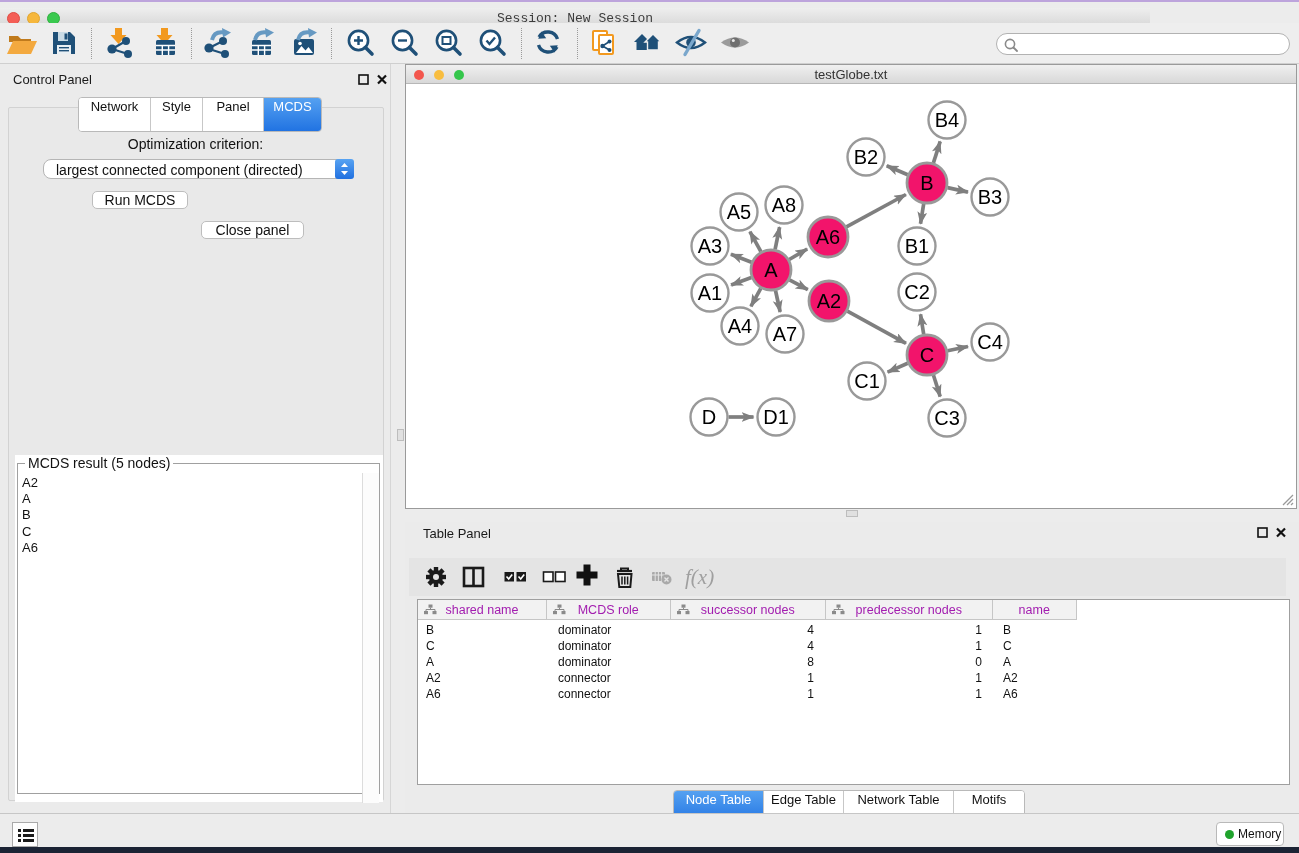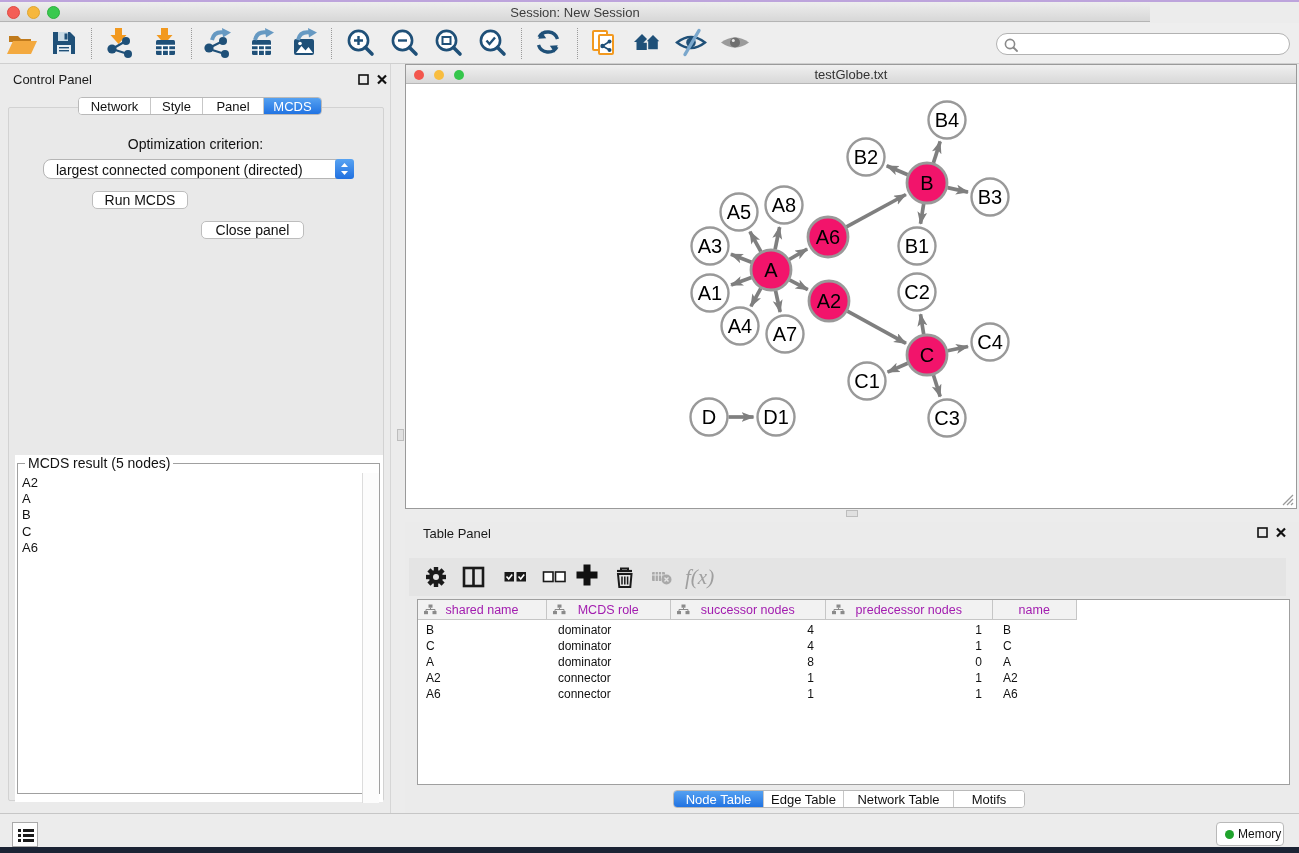--- a/index.html
+++ b/index.html
@@ -1,33 +1,33 @@
 <!DOCTYPE html>
 <html><head>
 <meta charset="utf-8">
 <style>
   * { margin:0; padding:0; box-sizing:border-box; }
   html,body { width:1299px; height:853px; overflow:hidden; }
   body { font-family:"Liberation Sans", sans-serif; background:#ececec; position:relative; }
   .abs { position:absolute; }
   #topstrip { left:0; top:0; width:1299px; height:2px; background:#bda4dc; }
-  #titlebar { left:0; top:2px; width:1150px; height:20px;
-    background:linear-gradient(#eeeeee,#d7d7d7); border-bottom:1px solid #b4b4b4; }
+  #titlebar { left:0; top:8px; width:1150px; height:20px;
+    background:linear-gradient(#eeeeee,#d7d7d7); border-bottom:1px solid #b4b4b4;font-family:Liberation Mono, monospace; }
   #titlebar .title { width:100%; text-align:center; font-size:13px; color:#3c3c3c; margin-top:3px; }
   .light { border-radius:50%; }
   #toolbar { left:0; top:23px; width:1299px; height:41px; background:#eeeeee;
     border-bottom:1px solid #cfcfcf; }
   .tsep { position:absolute; top:5px; height:31px; width:0; border-left:1px dotted #9a9a9a; }
   #search { left:996px; top:10px; width:294px; height:22px; background:#fff;
     border:1px solid #b2b2b2; border-radius:11px; }
   #cpanel { left:0; top:64px; width:391px; height:749px; background:#ebebeb; border-right:1px solid #d6d6d6; }
   .phead { font-size:13px; color:#1a1a1a; }
   #cpinner { left:8px; top:43px; width:376px; height:694px; background:#e9e9e9;
     border:1px solid #d2d2d2; border-radius:2px; }
-  .seg { position:absolute; display:flex; height:18px; border:1px solid #b9b9b9;
+  .seg { position:absolute; display:flex; height:35px; border:1px solid #b9b9b9;
     border-radius:4px; background:#fff; overflow:hidden; }
   .seg div { font-size:13px; color:#111; text-align:center; line-height:18px;
     border-right:1px solid #c7c7c7; background:#fff; }
   .seg div:last-child { border-right:none; }
   .seg .sel { background:linear-gradient(#55a1f1,#2173e2); color:#fff; }
   #optlabel { width:391px; text-align:center; font-size:14px; color:#111; }
   #combo { left:43px; top:95px; width:311px; height:20px; background:#fff;
     border:1px solid #b5b5b5; border-radius:8px; }
   #combo .txt { position:absolute; left:12px; top:2px; font-size:14px; color:#111; }
   #combo .btn { position:absolute; right:-1px; top:-1px; width:19px; height:20px;

